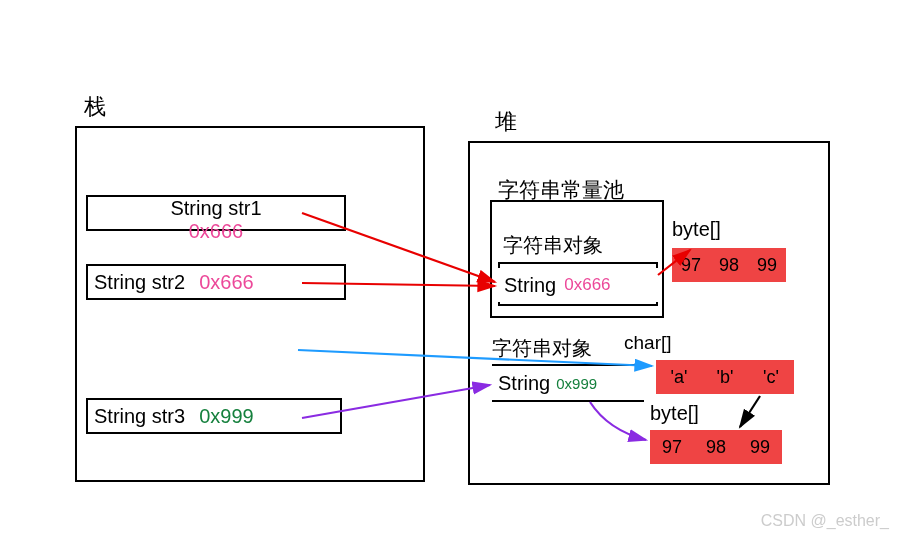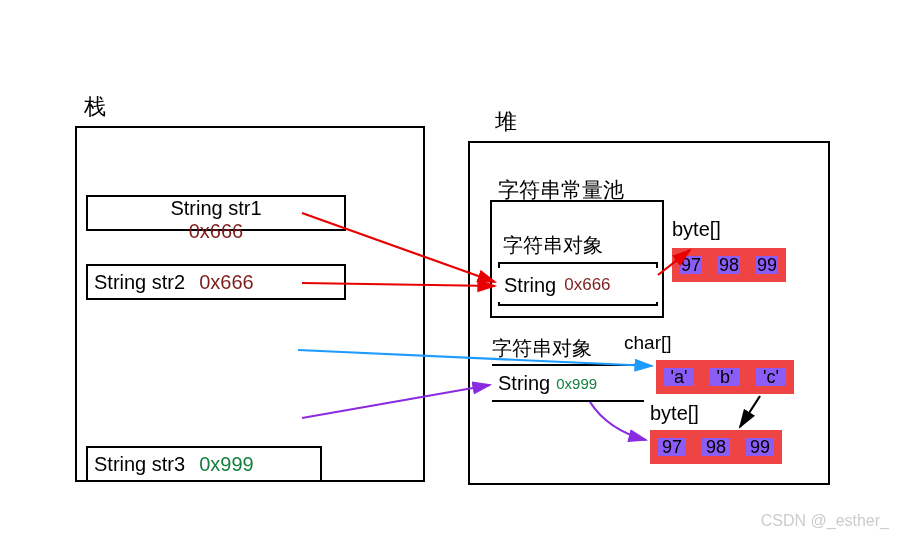--- a/index.html
+++ b/index.html
@@ -32,27 +32,27 @@
     border: 2px solid #000;
     background: #fff;
     font-size: 20px;
     display: flex;
     align-items: center;
     padding: 0 6px;
   }
   .small-cell {
     position: absolute;
     border: 8px solid #ef4444;
-    background: #8b5cf6;
+    background: #ef4444;
     font-size: 18px;
     display: flex;
     align-items: center;
     justify-content: center;
   }
-  .red { color: #7f1d1d; font-weight: 500;}
+  .red { color: #ec4899; font-weight: 500;}
   .purple { color: #15803d; font-weight: 400; text-align: right;}
   .watermark {
     position: absolute;
     right: 8px;
     bottom: 6px;
     font-size: 16px;
     color: #ccc;
     font-family: Arial, sans-serif;
   }
   svg.arrow-layer {
@@ -77,21 +77,21 @@
     <span class="red">0x666</span>
   </div>
 
   <div class="cell" style="left:86px; top:264px; width:260px; height:36px;">
     <span>String str2</span>
     <span style="width:14px;"></span>
     <span class="red">0x666</span>
   </div>
 
 
-  <div class="cell" style="left:86px; top:398px; width:236px; height:36px;margin-top:48px;">
+  <div class="cell" style="left:86px; top:398px; width:256px; height:36px;">
     <span>String str3</span>
     <span style="width:14px;"></span>
     <span class="purple">0x999</span>
   </div>
 
   <div class="label" style="left:495px; top:107px;">堆</div>
 
   <div class="box" style="left:468px; top:141px; width:362px; height:344px;"></div>
 
   <div class="label" style="left:498px; top:176px; font-size:21px;">字符串常量池</div>

